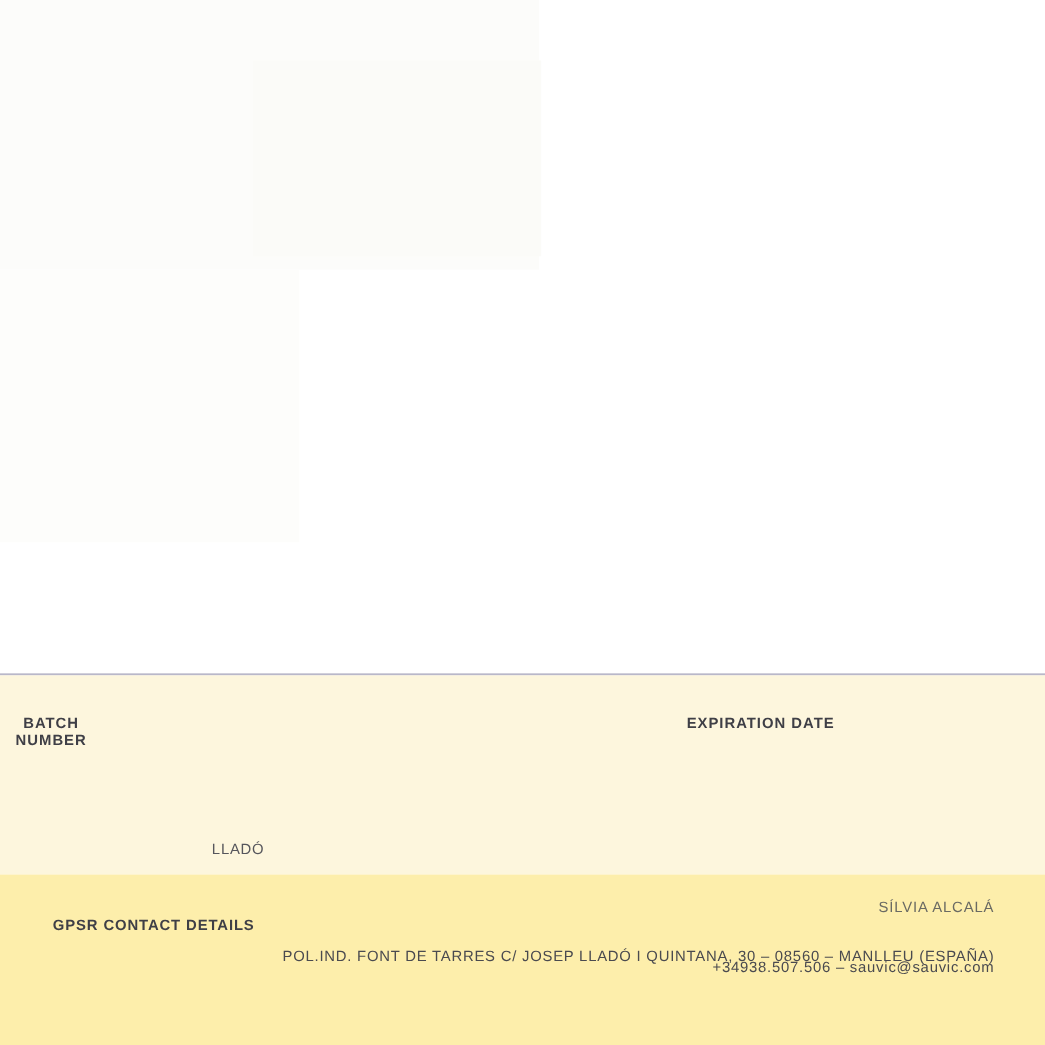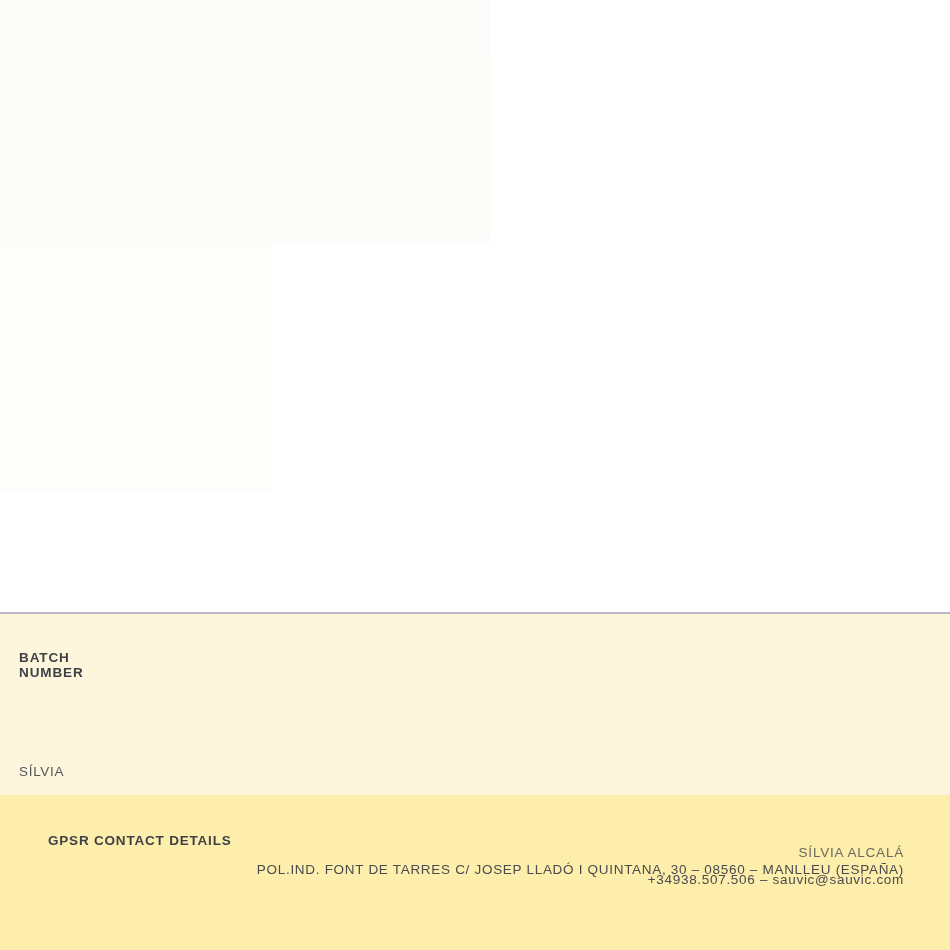--- a/index.html
+++ b/index.html
@@ -49,23 +49,22 @@
     background: #fdf6dd;
     height: 181px;
     position: relative;
   }
   .spec-row {
     display: flex;
     width: 100%;
   }
   .spec-col {
     flex: 0 0 50%;
-    text-align: left;
+    text-align: center;
     box-sizing: border-box;
-    padding-left: 19px;
   }
   .spec-label {
     font-size: 13.5px;
     letter-spacing: 0.9px;
     font-weight: 700;
     color: #3f3f46;
     text-transform: uppercase;
   }
   .spec-value {
     font-size: 13.5px;
@@ -97,21 +96,21 @@
     top: 38px;
     font-size: 13.5px;
     font-weight: 700;
     letter-spacing: 0.8px;
     color: #3f3f46;
     text-transform: uppercase;
   }
   .contact-name {
     position: absolute;
     right: 46px;
-    top: 50px;
+    top: 22px;
     font-size: 13.5px;
     letter-spacing: 0.8px;
     color: #6a6a63;
   }
   .contact-address {
     position: absolute;
     right: 46px;
     top: 67px;
     font-size: 13.5px;
     letter-spacing: 0.7px;
@@ -142,27 +141,28 @@
   <div class="divider"></div>
 
   <div class="specs">
 
     <div class="spec-row row-top">
       <div class="spec-col col-left">
         <div class="spec-label">BATCH NUMBER</div>
         <div class="spec-value"></div>
       </div>
       <div class="spec-col col-right">
+        <div class="spec-label">EXPIRATION DATE</div>
         <div class="spec-value"></div>
       </div>
     </div>
 
     <div class="spec-row row-bottom">
       <div class="spec-col col-right">
-        <div class="spec-value">SÍLVIA</div>
+        <div class="spec-value">LLADÓ</div>
       </div>
     </div>
 
   </div>
 
   <div class="footer">
     <div class="footer-inner">
       <div class="gpsr-title">GPSR CONTACT DETAILS</div>
       <div class="contact-name">SÍLVIA ALCALÁ</div>
       <div class="contact-address">POL.IND. FONT DE TARRES C/ JOSEP LLADÓ I QUINTANA, 30 – 08560 – MANLLEU (ESPAÑA)</div>

